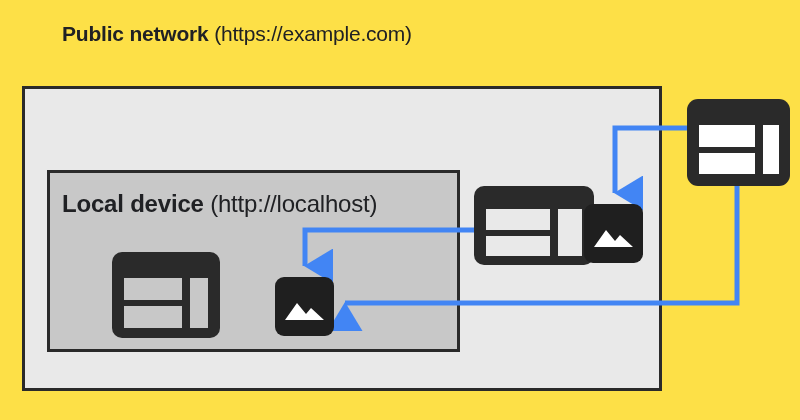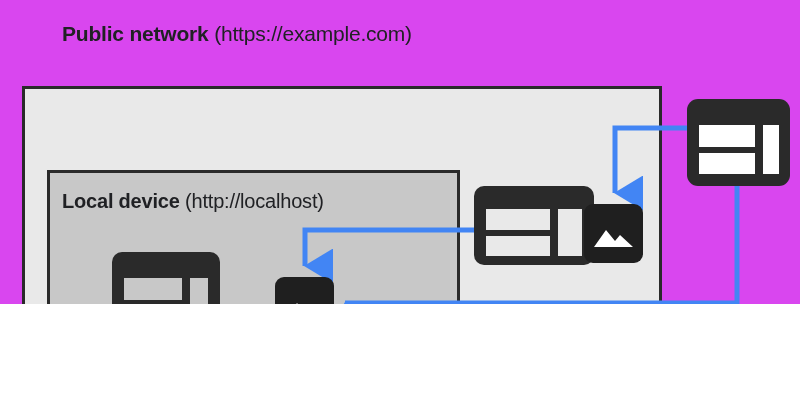--- a/index.html
+++ b/index.html
@@ -3,40 +3,40 @@
 <meta charset="utf-8">
 <style>
   html, body {
     margin: 0;
     padding: 0;
     background: #ffffff;
   }
   #stage {
     position: relative;
     width: 800px;
-    height: 304px;
-    background: #d946ef;
+    height: 420px;
+    background: #fde047;
     font-family: "Liberation Sans", sans-serif;
     overflow: hidden;
   }
 
   
   .title {
     position: absolute;
     white-space: nowrap;
     color: #202124;
     font-size: 21px;
     letter-spacing: -0.2px;
   }
   .title .strong { font-weight: 700; }
   .title .weak   { font-weight: 400; }
 
   #public-title  { left: 62px;  top: 22px; }
   #private-title { left: 62px;  top: 107px; font-size: 20px; }
-  #local-title   { left: 62px;  top: 190px; font-size: 20px; }
+  #local-title   { left: 62px;  top: 190px; font-size: 24px; }
 
   
   .box {
     position: absolute;
     box-sizing: border-box;
     border: 3px solid #2a2a2a;
   }
   #private-box {
     left: 22px; top: 86px;
     width: 640px; height: 305px;

